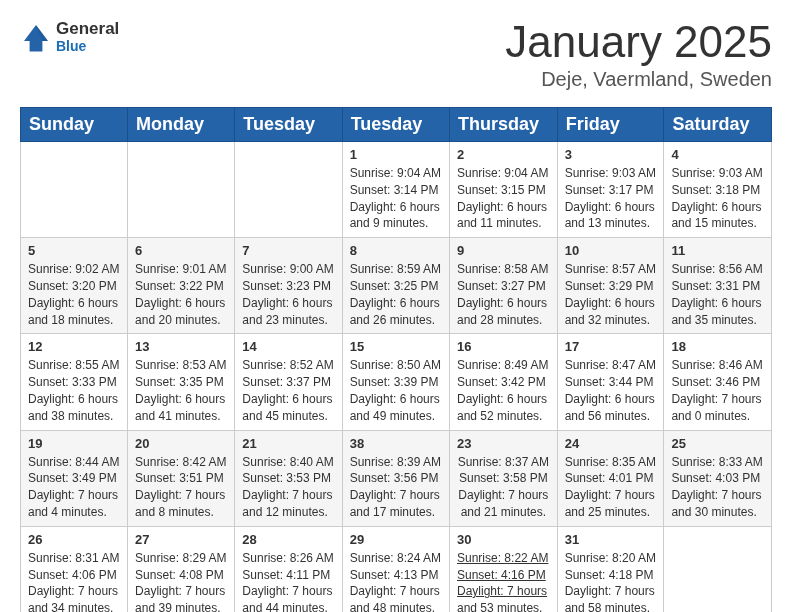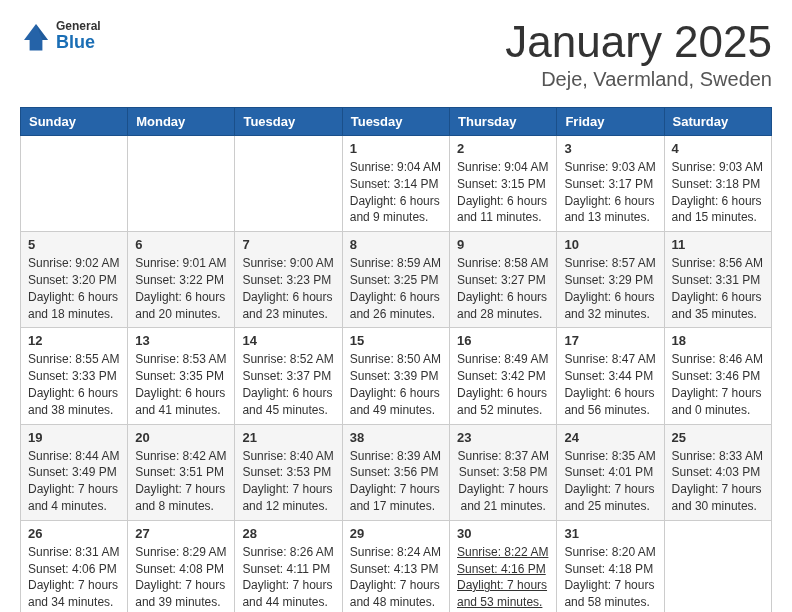--- a/index.html
+++ b/index.html
@@ -20,26 +20,26 @@
       display: flex;
       align-items: center;
       gap: 4px;
     }
     .logo-text {
       display: flex;
       flex-direction: column;
       line-height: 1.1;
     }
     .logo-general {
-      font-size: 12px;
+      font-size: 17px;
       font-weight: bold;
       color: #333;
     }
     .logo-blue {
-      font-size: 18px;
+      font-size: 14px;
       font-weight: bold;
       color: #1a6eb5;
     }
     .logo-icon {
       width: 32px;
       height: 32px;
     }
     .title-area {
       text-align: right;
     }
@@ -57,21 +57,21 @@
     .calendar {
       width: 100%;
       border-collapse: collapse;
       border: 1px solid #ccc;
     }
     .calendar th {
       background: #2563a8;
       color: #fff;
       text-align: left;
       padding: 6px 8px;
-      font-size: 13px;
+      font-size: 18px;
       font-weight: bold;
       border: 1px solid #1a4f8a;
     }
     .calendar td {
       width: 108px;
       vertical-align: top;
       padding: 5px 7px;
       border: 1px solid #ccc;
       background: #fff;
       font-size: 11px;

